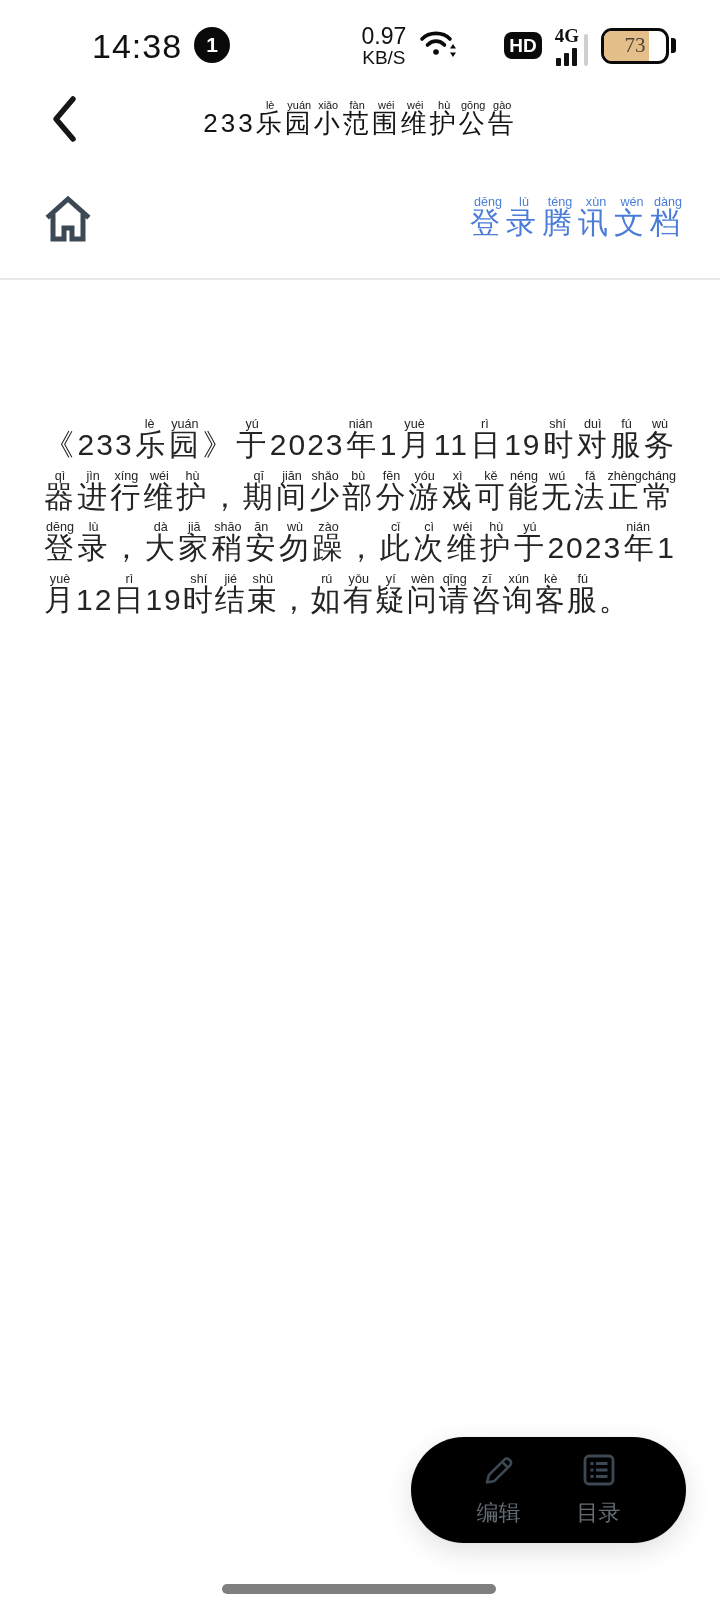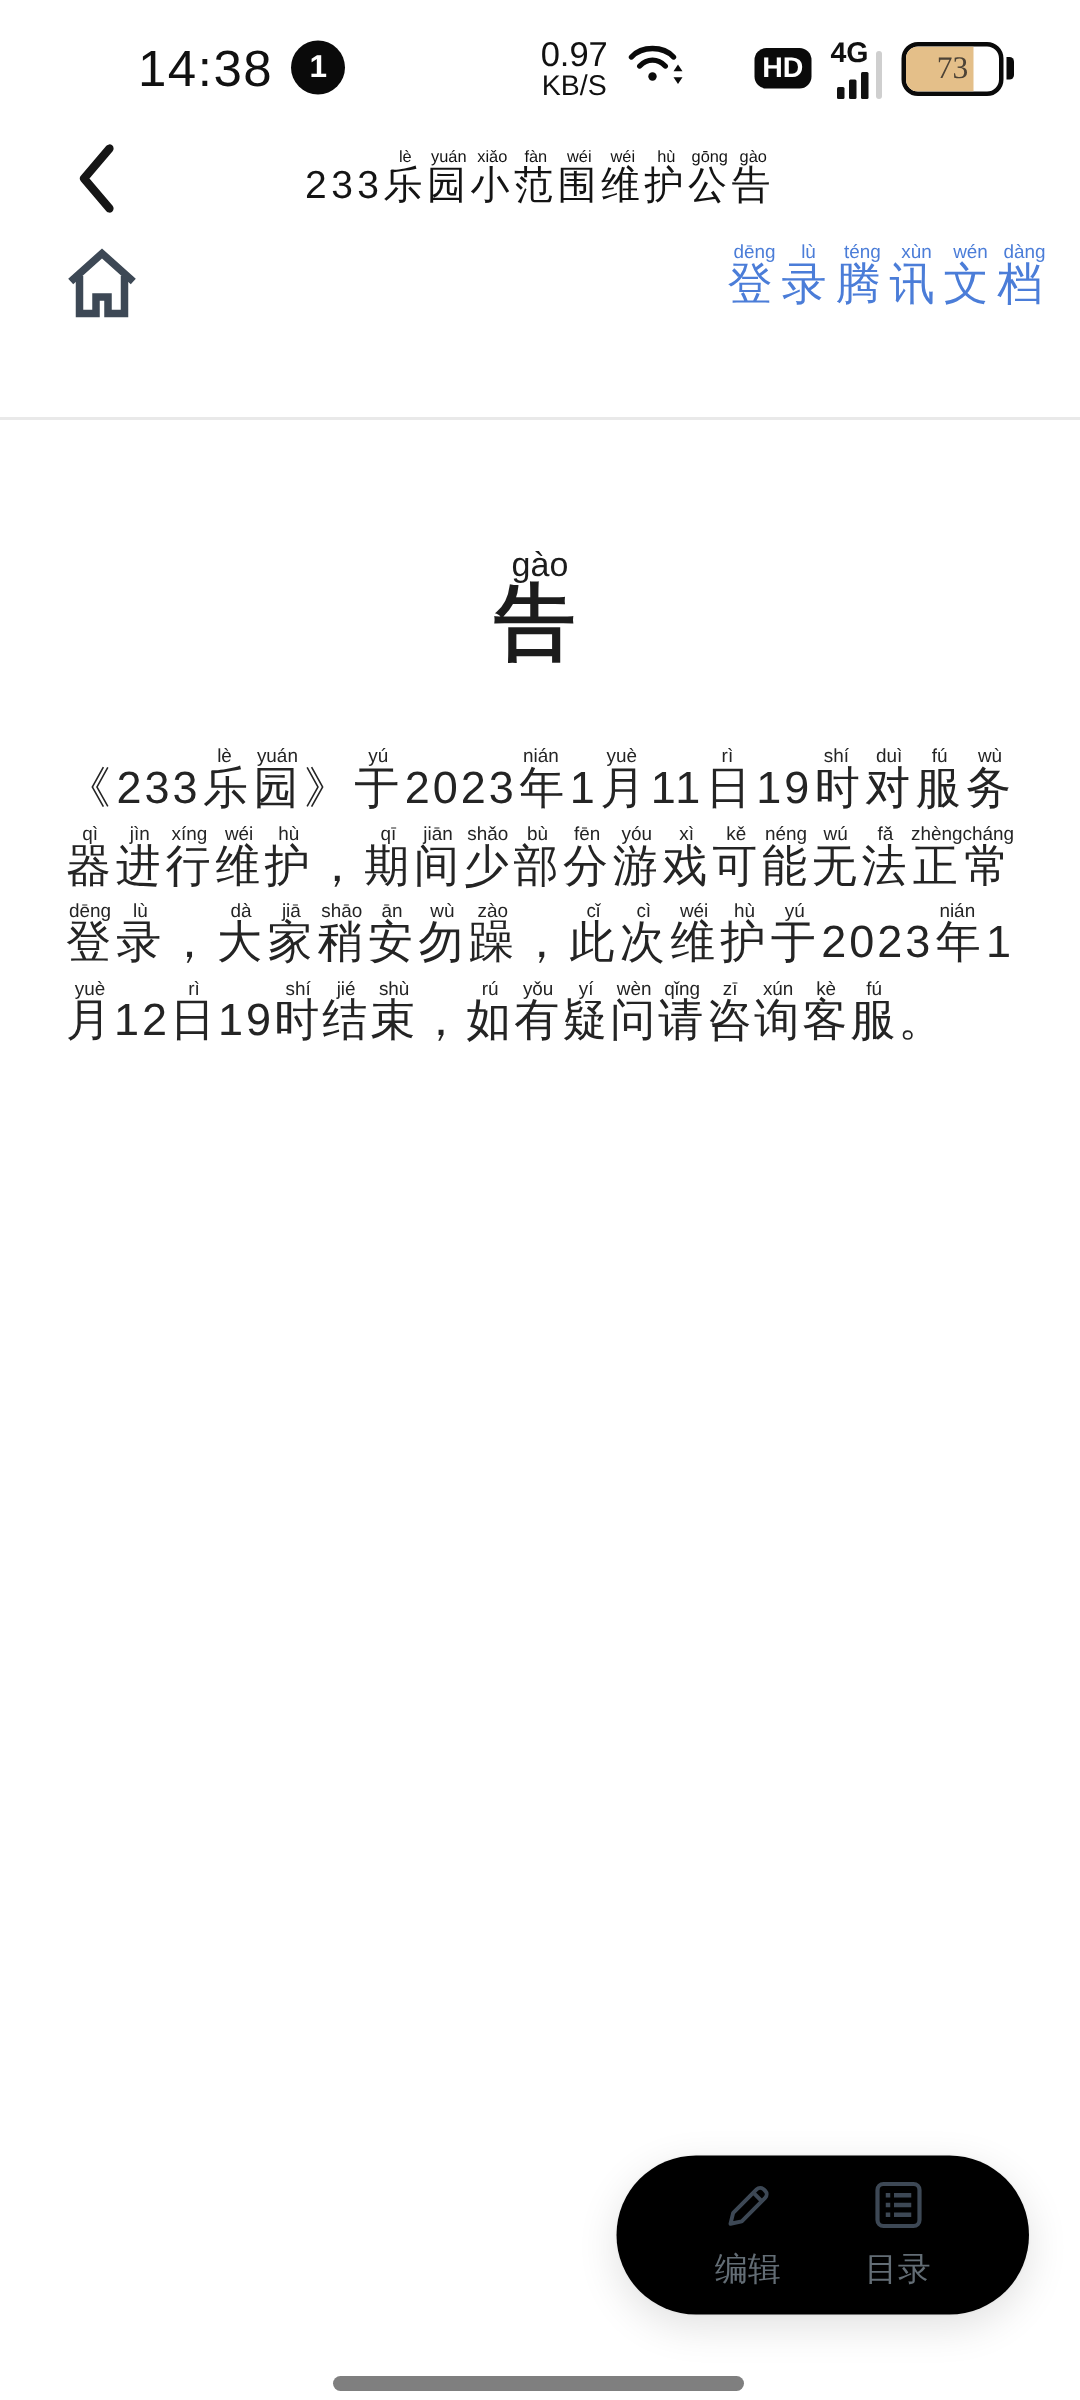--- a/index.html
+++ b/index.html
@@ -24,43 +24,43 @@
   }
   .sb-right{ display:flex; align-items:center; gap:13px; }
   .sb-speed{ text-align:center; line-height:1.02; color:#111; }
   .sb-speed .v{ font-size:23px; display:block; }
   .sb-speed .u{ font-size:19px; display:block; }
   .hd-badge{
     background:#0a0a0a; color:#fff; font-weight:bold; font-size:19px;
     border-radius:8px; padding:4px 5px; line-height:1;margin-left:32px;
   }
   .signal{ display:flex; align-items:flex-end; gap:5px; }
-  .sig-col{ display:flex; flex-direction:column; align-items:flex-end; }
+  .sig-col{ display:flex; flex-direction:column; align-items:center;font-family:Liberation Serif, serif; }
   .sig-type{ font-size:19px; font-weight:bold; color:#111; line-height:1; }
   .bars{ display:flex; align-items:flex-end; gap:3px; margin-top:2px; height:19px; }
   .bars i{ display:block; width:5px; background:#111; border-radius:1px; }
   .bars i.b1{ height:8px; } .bars i.b2{ height:13px; } .bars i.b3{ height:18px; }
   .sim2{ width:4px; height:32px; background:#cfcfcf; border-radius:2px; }
   .battery{ display:flex; align-items:center;font-family:Liberation Serif, serif; }
   .bat-body{
     width:68px; height:36px; border:3px solid #0a0a0a; border-radius:11px;
     position:relative; overflow:hidden; background:#fff;
   }
   .bat-fill{ position:absolute; left:0; top:0; bottom:0; width:73%; background:#e4bf89; }
   .bat-num{ position:absolute; inset:0; display:flex; align-items:center; justify-content:center;
     font-size:21px; color:#4d4336; }
   .bat-nub{ width:5px; height:15px; background:#0a0a0a; border-radius:0 3px 3px 0; margin-left:2px; }
   
   .nav-bar{ height:84px; position:relative; display:flex; align-items:center; }
   .back-btn{ position:absolute; left:44px; top:14px; width:40px; height:56px;
     display:flex; align-items:center; justify-content:center; background:none; border:none; }
   .nav-title{ margin:0 auto; font-size:26px; color:#141414; letter-spacing:3px; white-space:nowrap; }
   
-  .toolbar{ height:116px; display:flex; justify-content:space-between;
-    padding:0 19px 0 40px; }
+  .toolbar{ height:116px; display:flex; align-items:center; justify-content:space-between;
+    padding:0 34px 0 40px; }
   .home-btn{ background:none; border:none; width:56px; height:56px;
     display:flex; align-items:center; justify-content:center; }
   .login-link{ font-size:30px; color:#4b7dd8; letter-spacing:6px; text-decoration:none; white-space:nowrap; }
   .divider{ height:2px; background:#e9e9e9; width:100%; }
   
   ruby{ ruby-align:center; }
   rt{ font-size:0.42em; letter-spacing:0; font-weight:normal; }
   
   .doc{ padding:86px 44px 0 44px; }
   .doc-heading{ text-align:center; color:#1c1c1c; }
@@ -147,21 +147,20 @@
         <path d="M12 22 V47 H23 V36 H31 V47 H42 V22" stroke="#3d4855" stroke-width="5" stroke-linejoin="miter" fill="none"></path>
       </svg>
     </span>
   </button>
   <a class="login-link" href="#"><ruby>登<rt>dēng</rt></ruby><ruby>录<rt>lù</rt></ruby><ruby>腾<rt>téng</rt></ruby><ruby>讯<rt>xùn</rt></ruby><ruby>文<rt>wén</rt></ruby><ruby>档<rt>dàng</rt></ruby></a>
 </div>
 <div class="divider"></div>
 
 <div class="doc">
   <h1 class="doc-heading">
-    <span class="h-line"><ruby>告<rt>gào</rt></ruby></span>
   </h1>
   <p class="doc-body"><span>《233</span><ruby>乐<rt>lè</rt></ruby><ruby>园<rt>yuán</rt></ruby><span>》</span><ruby>于<rt>yú</rt></ruby><span>2023</span><ruby>年<rt>nián</rt></ruby><span>1</span><ruby>月<rt>yuè</rt></ruby><span>11</span><ruby>日<rt>rì</rt></ruby><span>19</span><ruby>时<rt>shí</rt></ruby><ruby>对<rt>duì</rt></ruby><ruby>服<rt>fú</rt></ruby><ruby>务<rt>wù</rt></ruby><ruby>器<rt>qì</rt></ruby><ruby>进<rt>jìn</rt></ruby><ruby>行<rt>xíng</rt></ruby><ruby>维<rt>wéi</rt></ruby><ruby>护<rt>hù</rt></ruby><span>，</span><ruby>期<rt>qī</rt></ruby><ruby>间<rt>jiān</rt></ruby><ruby>少<rt>shǎo</rt></ruby><ruby>部<rt>bù</rt></ruby><ruby>分<rt>fēn</rt></ruby><ruby>游<rt>yóu</rt></ruby><ruby>戏<rt>xì</rt></ruby><ruby>可<rt>kě</rt></ruby><ruby>能<rt>néng</rt></ruby><ruby>无<rt>wú</rt></ruby><ruby>法<rt>fǎ</rt></ruby><ruby>正<rt>zhèng</rt></ruby><ruby>常<rt>cháng</rt></ruby><ruby>登<rt>dēng</rt></ruby><ruby>录<rt>lù</rt></ruby><span>，</span><ruby>大<rt>dà</rt></ruby><ruby>家<rt>jiā</rt></ruby><ruby>稍<rt>shāo</rt></ruby><ruby>安<rt>ān</rt></ruby><ruby>勿<rt>wù</rt></ruby><ruby>躁<rt>zào</rt></ruby><span>，</span><ruby>此<rt>cǐ</rt></ruby><ruby>次<rt>cì</rt></ruby><ruby>维<rt>wéi</rt></ruby><ruby>护<rt>hù</rt></ruby><ruby>于<rt>yú</rt></ruby><span>2023</span><ruby>年<rt>nián</rt></ruby><span>1</span><ruby>月<rt>yuè</rt></ruby><span>12</span><ruby>日<rt>rì</rt></ruby><span>19</span><ruby>时<rt>shí</rt></ruby><ruby>结<rt>jié</rt></ruby><ruby>束<rt>shù</rt></ruby><span>，</span><ruby>如<rt>rú</rt></ruby><ruby>有<rt>yǒu</rt></ruby><ruby>疑<rt>yí</rt></ruby><ruby>问<rt>wèn</rt></ruby><ruby>请<rt>qǐng</rt></ruby><ruby>咨<rt>zī</rt></ruby><ruby>询<rt>xún</rt></ruby><ruby>客<rt>kè</rt></ruby><ruby>服<rt>fú</rt></ruby><span>。</span></p>
 </div>
 
 <div class="pill">
   <button class="pill-btn">
     <span>
       <svg width="36" height="36" viewBox="0 0 36 36" fill="none">
         <path d="M6 30.5 L7.8 23.2 L23.4 7.6 a3.4 3.4 0 0 1 4.8 0 l0.9 0.9 a3.4 3.4 0 0 1 0 4.8 L13.5 28.9 Z" stroke="#3d4855" stroke-width="2.6" stroke-linejoin="round"></path>
         <path d="M21.2 9.8 L26.9 15.5" stroke="#3d4855" stroke-width="2.6"></path>

